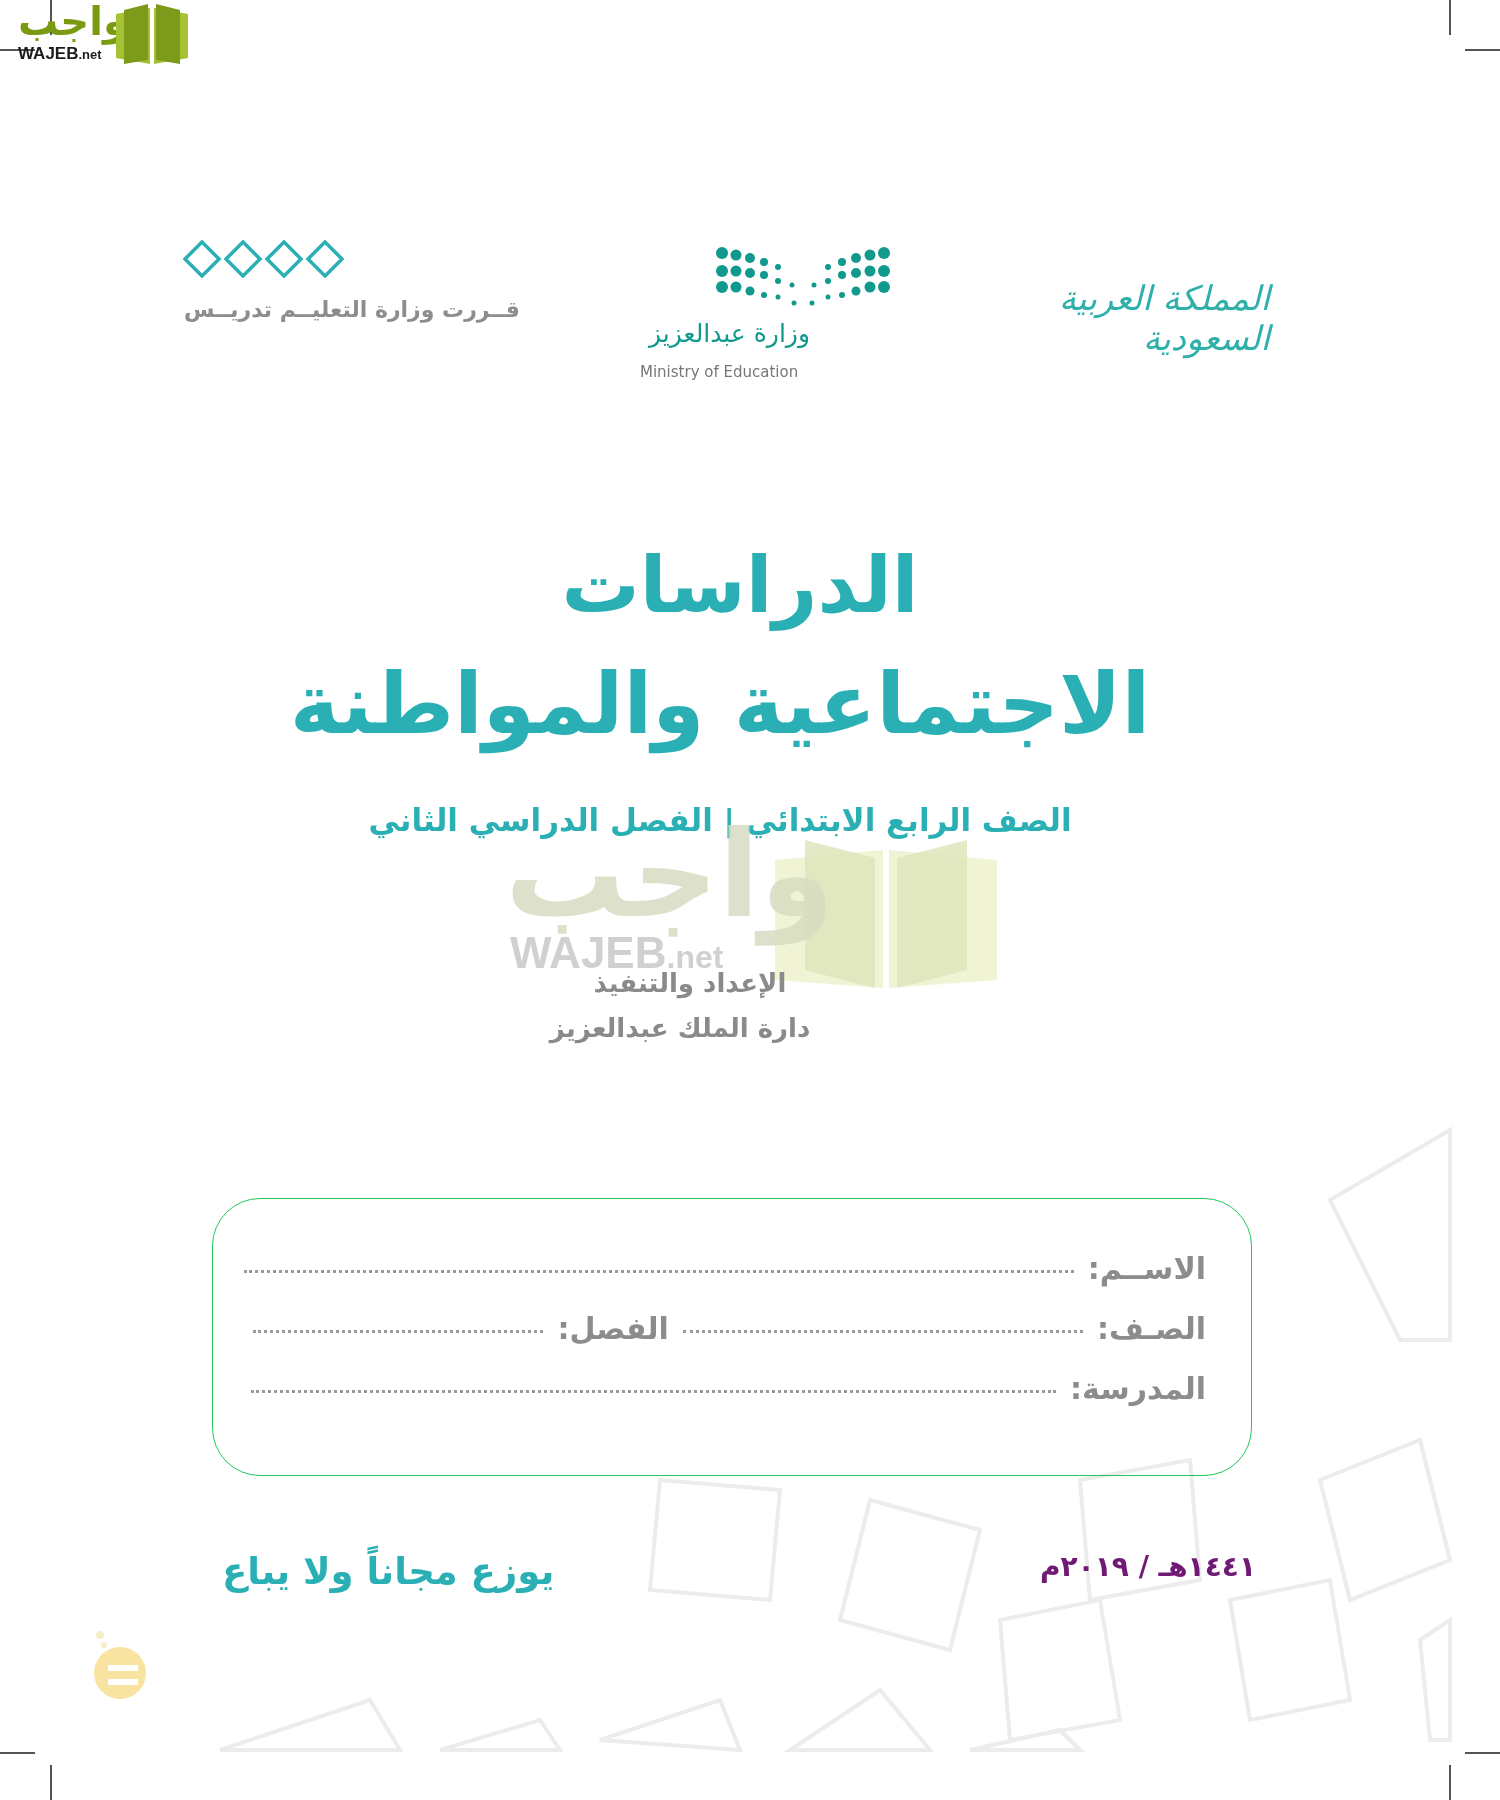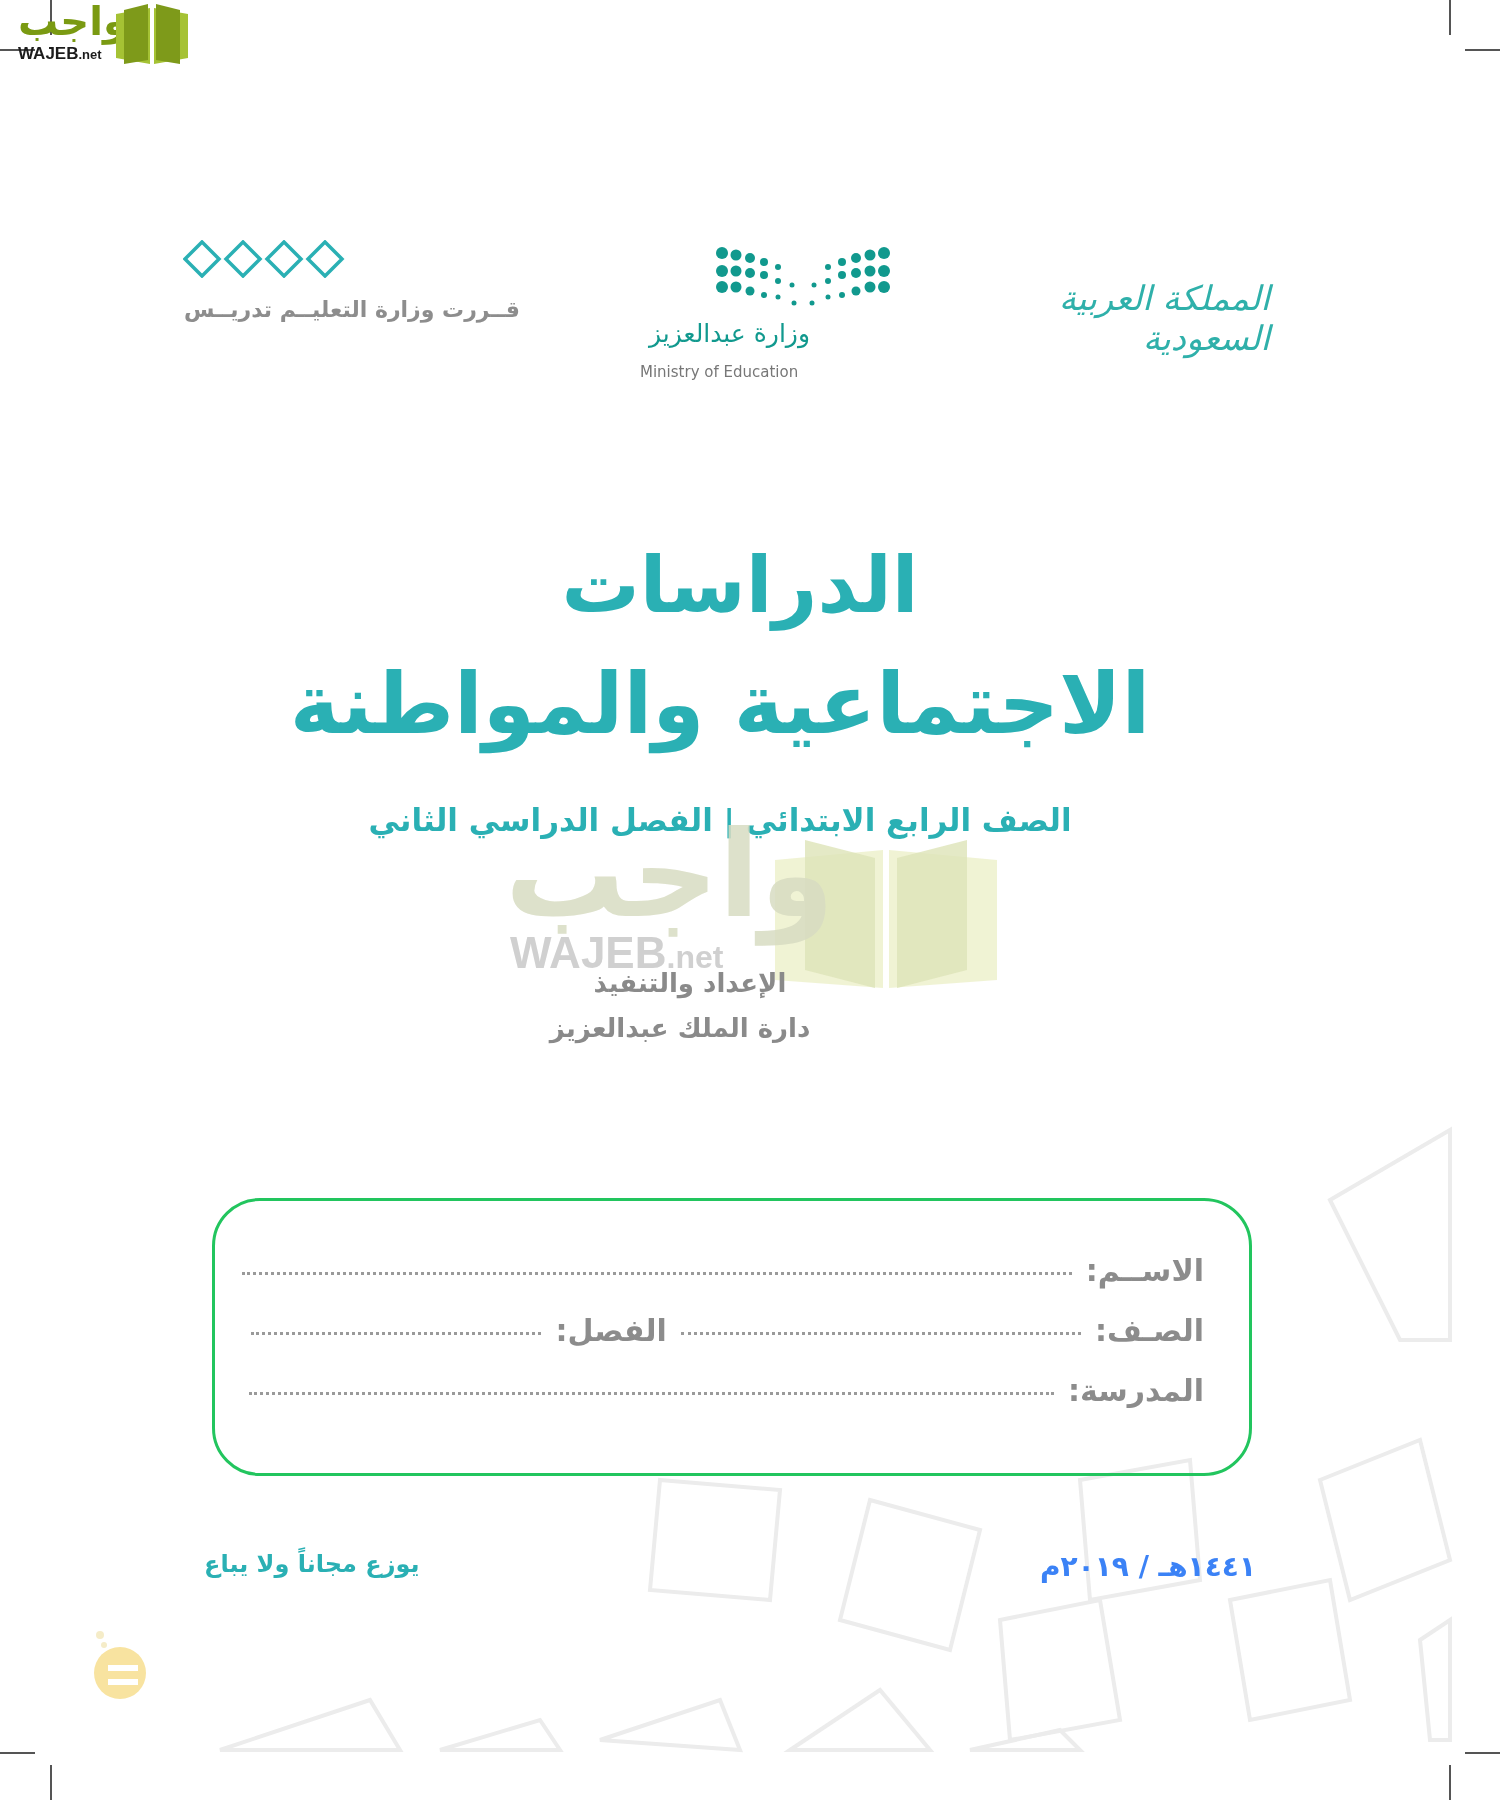--- a/index.html
+++ b/index.html
@@ -33,27 +33,27 @@
   
   .wm-ar { left:505px; top:805px; font-size:120px; font-weight:bold; color:#d8dcc2; direction:rtl; opacity:0.85; }
   .wm-en { left:510px; top:928px; font-size:44px; font-weight:bold; color:#c8c8c8; font-family:"Liberation Sans", sans-serif; opacity:0.85; }
   .wm-book { left:775px; top:840px; width:222px; height:148px; }
 
   .prep { left:0; width:1500px; text-align:center; direction:rtl; color:#8a8a8a; font-size:26px; font-weight:bold; }
 
   
   .form-box {
     left:212px; top:1198px; width:1040px; height:278px;
-    border:3px solid #22c55e; border-radius:48px; box-sizing:border-box;
+    border:1px solid #22c55e; border-radius:48px; box-sizing:border-box;
   }
   .form-row { position:absolute; right:45px; direction:rtl; display:flex; align-items:baseline; color:#8c8c8c; font-weight:bold; font-size:30px; }
   .dots { display:inline-block; border-bottom:3px dotted #9a9a9a; height:0; margin:0 14px; position:relative; top:-6px; }
 
-  .footer-free { left:204px; top:1550px; font-size:24px; font-weight:bold; color:#2ab0b4; direction:rtl; }
-  .footer-date { left:1040px; top:1550px; font-size:28px; font-weight:bold; color:#3b82f6; direction:rtl; }
+  .footer-free { left:222px; top:1550px; font-size:37px; font-weight:bold; color:#2ab0b4; direction:rtl; }
+  .footer-date { left:1040px; top:1550px; font-size:28px; font-weight:bold; color:#701a75; direction:rtl; }
 
   .bg-pattern { left:0; top:0; width:1500px; height:1800px; pointer-events:none; }
   .emblem { left:86px; top:1625px; width:64px; height:76px; }
 </style>
 </head>
 <body>
 
 <svg class="abs bg-pattern" viewBox="0 0 1500 1800">
   <g fill="none" stroke="#ececec" stroke-width="4">
     <polygon points="1330,1200 1450,1130 1450,1340 1400,1340"></polygon>

